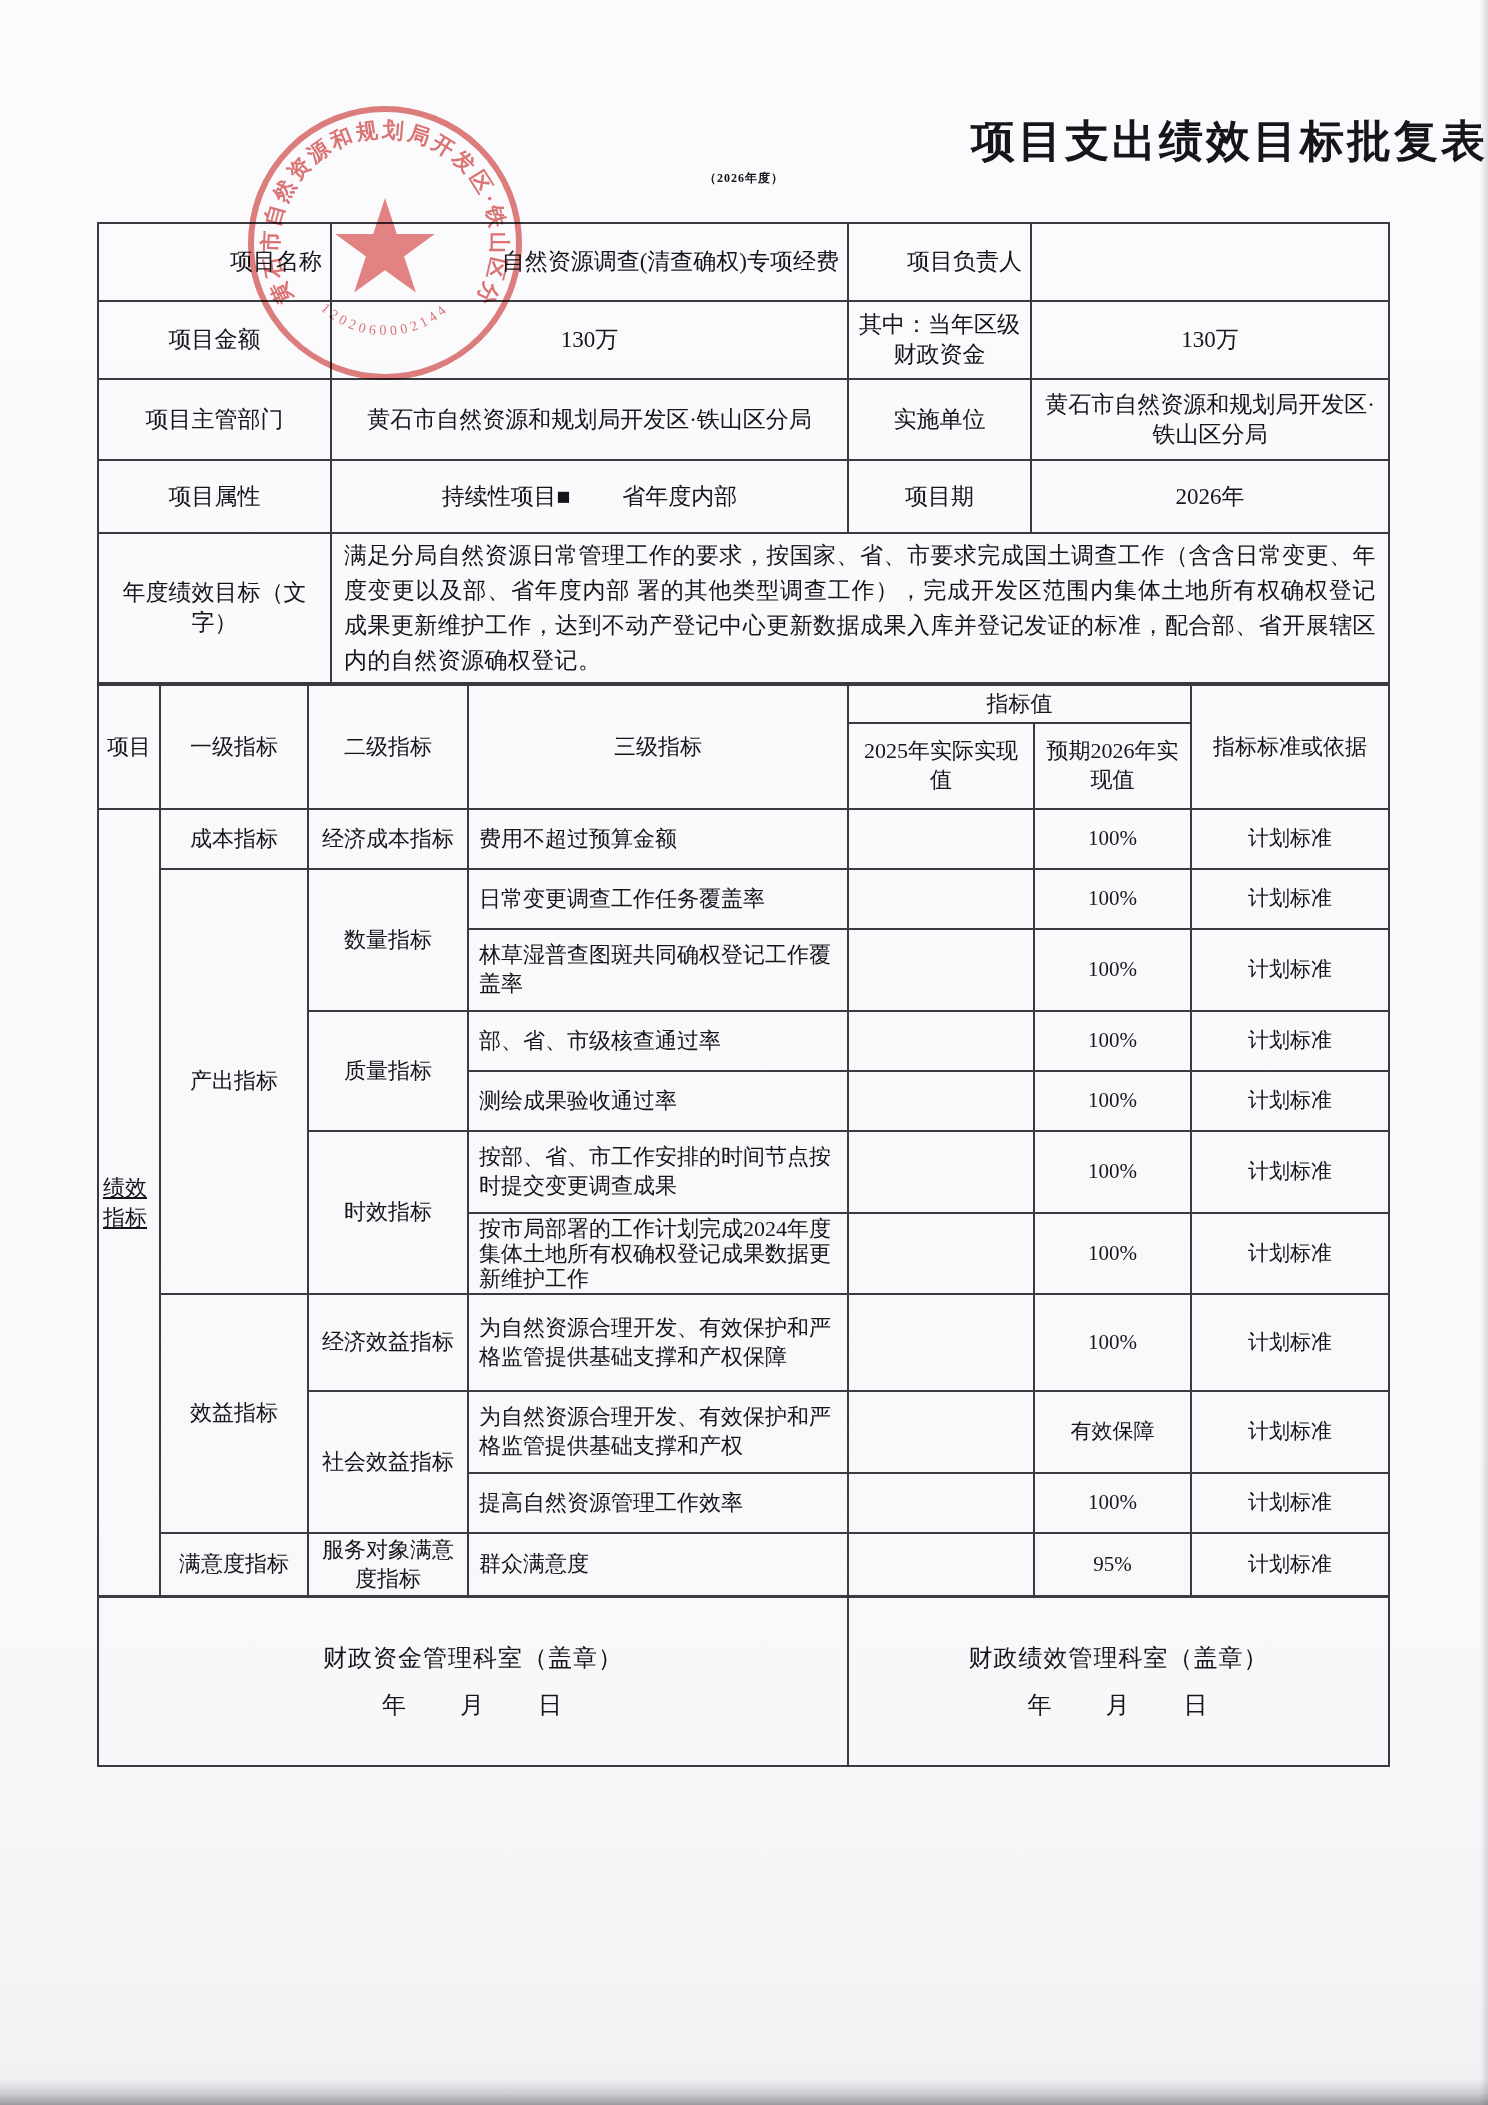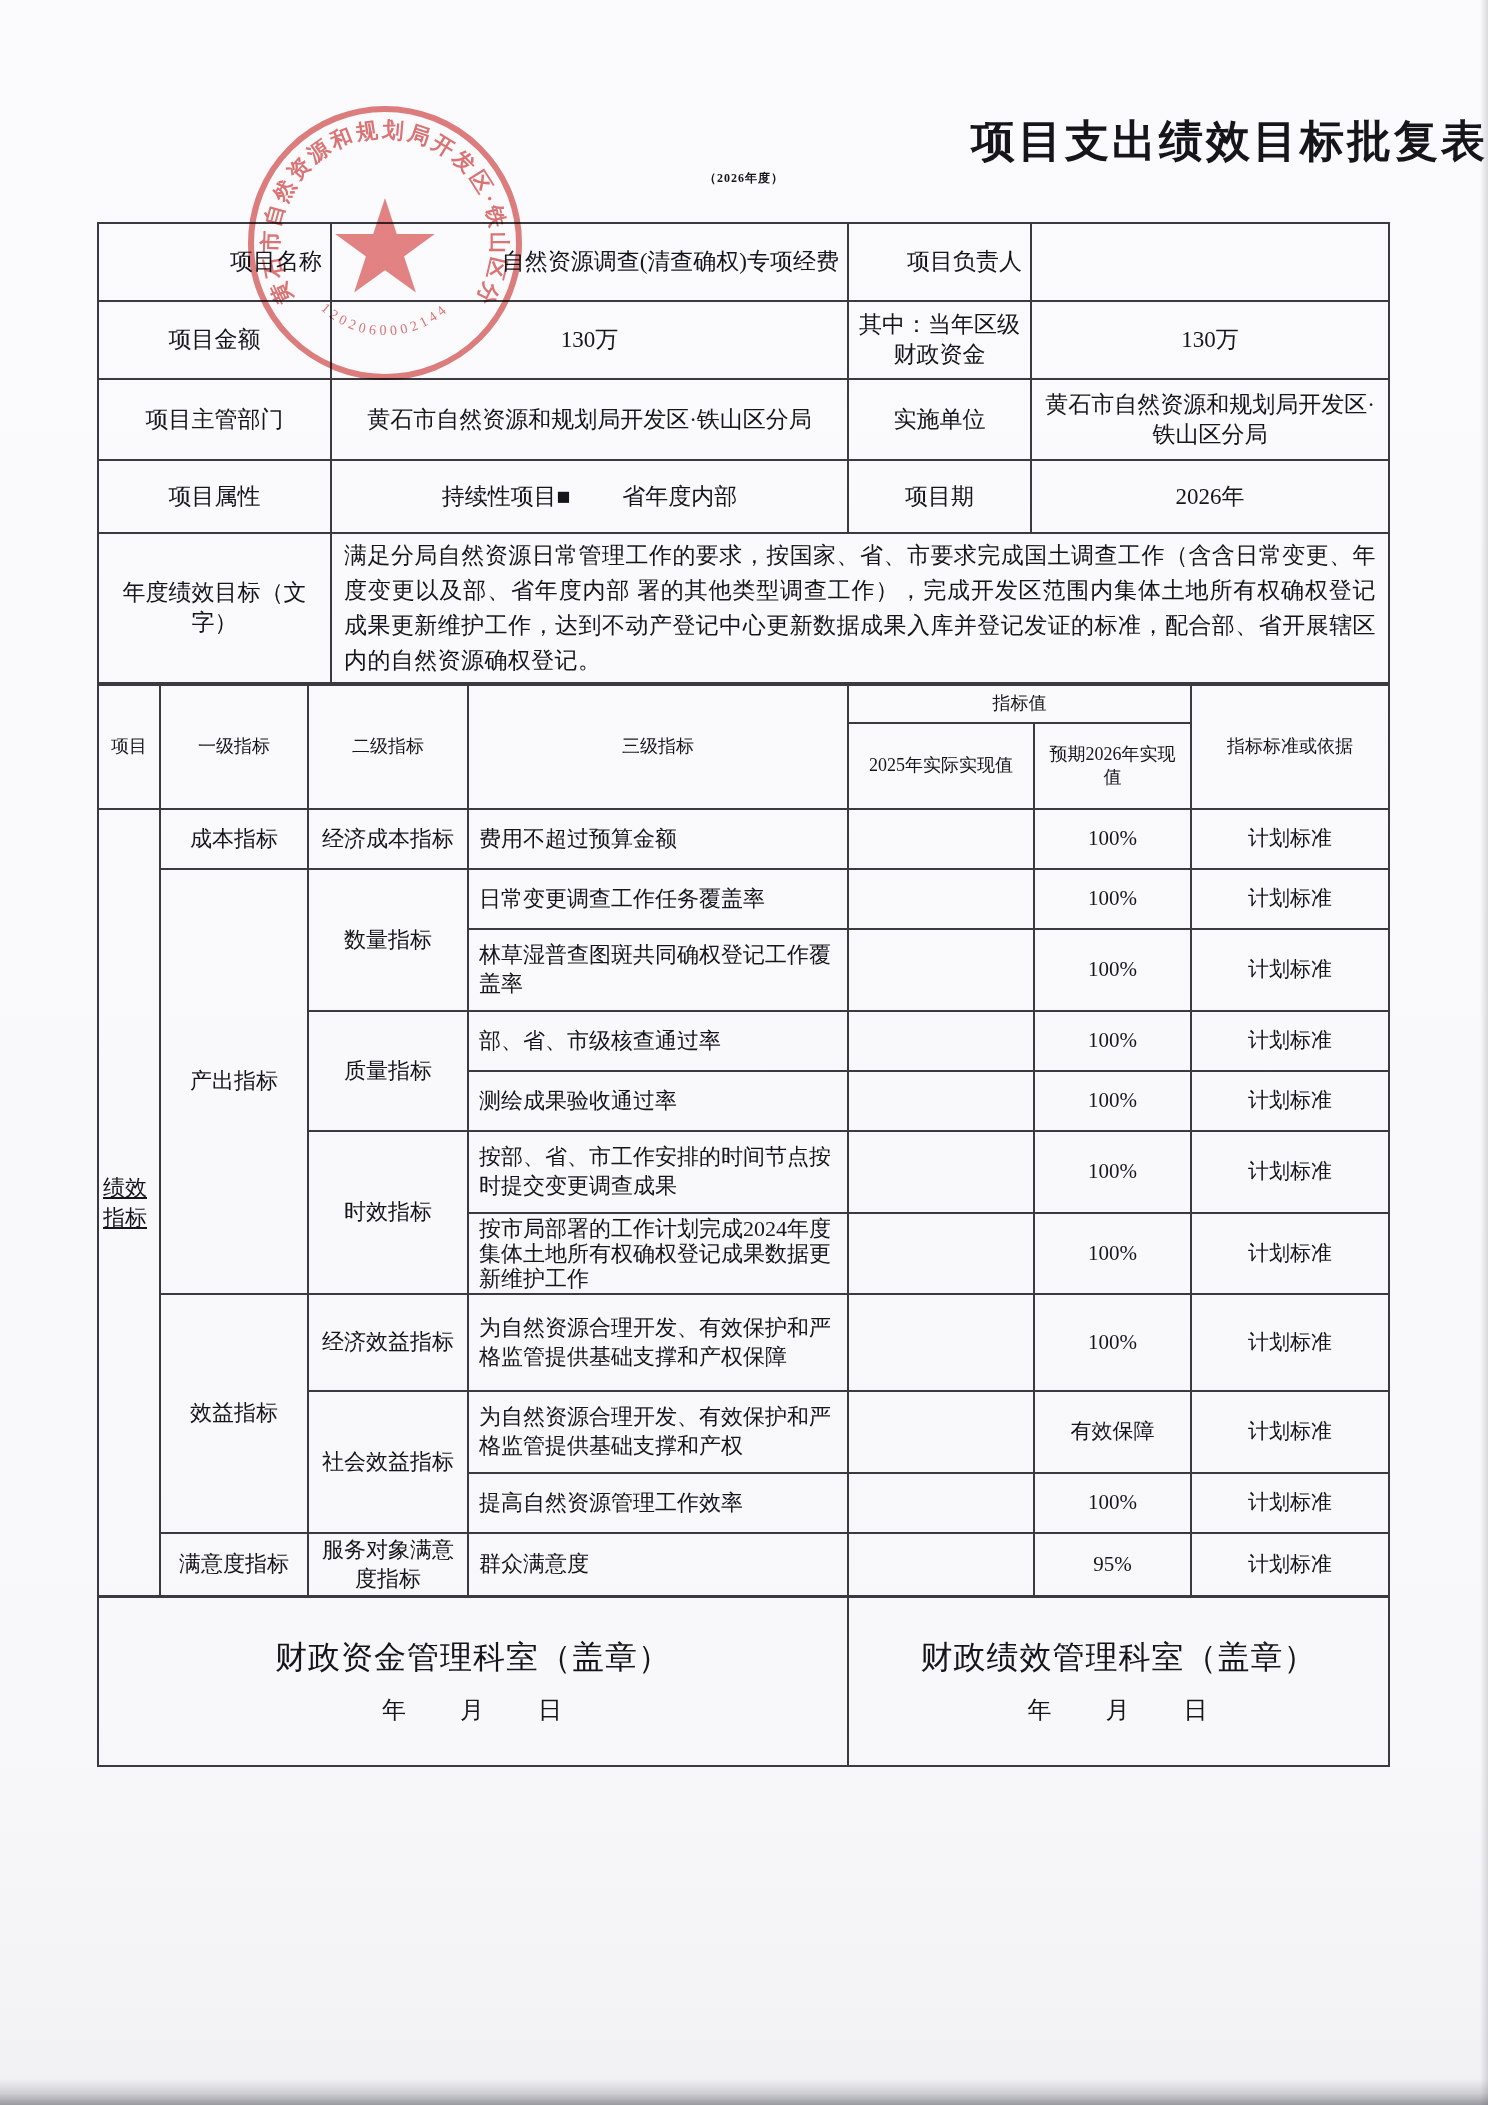--- a/index.html
+++ b/index.html
@@ -40,33 +40,33 @@
   .info-table tr.r2 td{height:72px;}
   .info-table tr.r3 td{height:75px;}
   .info-table tr.r4 td{height:67px;}
   .goal-row td{height:144px;}
   .goal-text{
     text-align:justify;font-size:23px;line-height:35px;padding:0 12px;letter-spacing:0.4px;
   }
   .opt{display:inline-block;}
   .opt+.opt{margin-left:46px;}
   .perf-table td{font-size:22px;}
-  .perf-table .hdr{font-size:18px;text-align:center;}
+  .perf-table .hdr{font-size:22px;text-align:center;}
   .perf-table tr.h1 td{height:32px;}
   .perf-table tr.h2 td{height:80px;}
   .perf-table .lv3{text-align:left;padding:2px 10px;}
   .perf-table .val{text-align:center;font-size:21px;}
   .rowA td{height:54px;}   
   .rowB td{height:76px;}   
   .rowC td{height:74px;line-height:25px;}   
   .rowD td{height:91px;}   
   .section-cell{padding:2px 4px;text-align:left;font-size:23px;line-height:30px;text-decoration:underline;}
   .signoff td{height:163px;border-top-width:3px;vertical-align:middle;}
   .signoff .box{text-align:center;}
-  .signoff .line1{font-size:32px;letter-spacing:1px;}
+  .signoff .line1{font-size:24px;letter-spacing:1px;}
   .signoff .line2{font-size:24px;margin-top:16px;letter-spacing:2px;}
   .seal{position:absolute;left:235px;top:93px;width:300px;height:300px;
         mix-blend-mode:multiply;opacity:0.85;pointer-events:none;}
 </style>
 </head>
 <body>
 
 <div class="page">
   <div class="doc-title">项目支出绩效目标批复表</div>
   <div class="doc-subtitle">（2026年度）</div>

